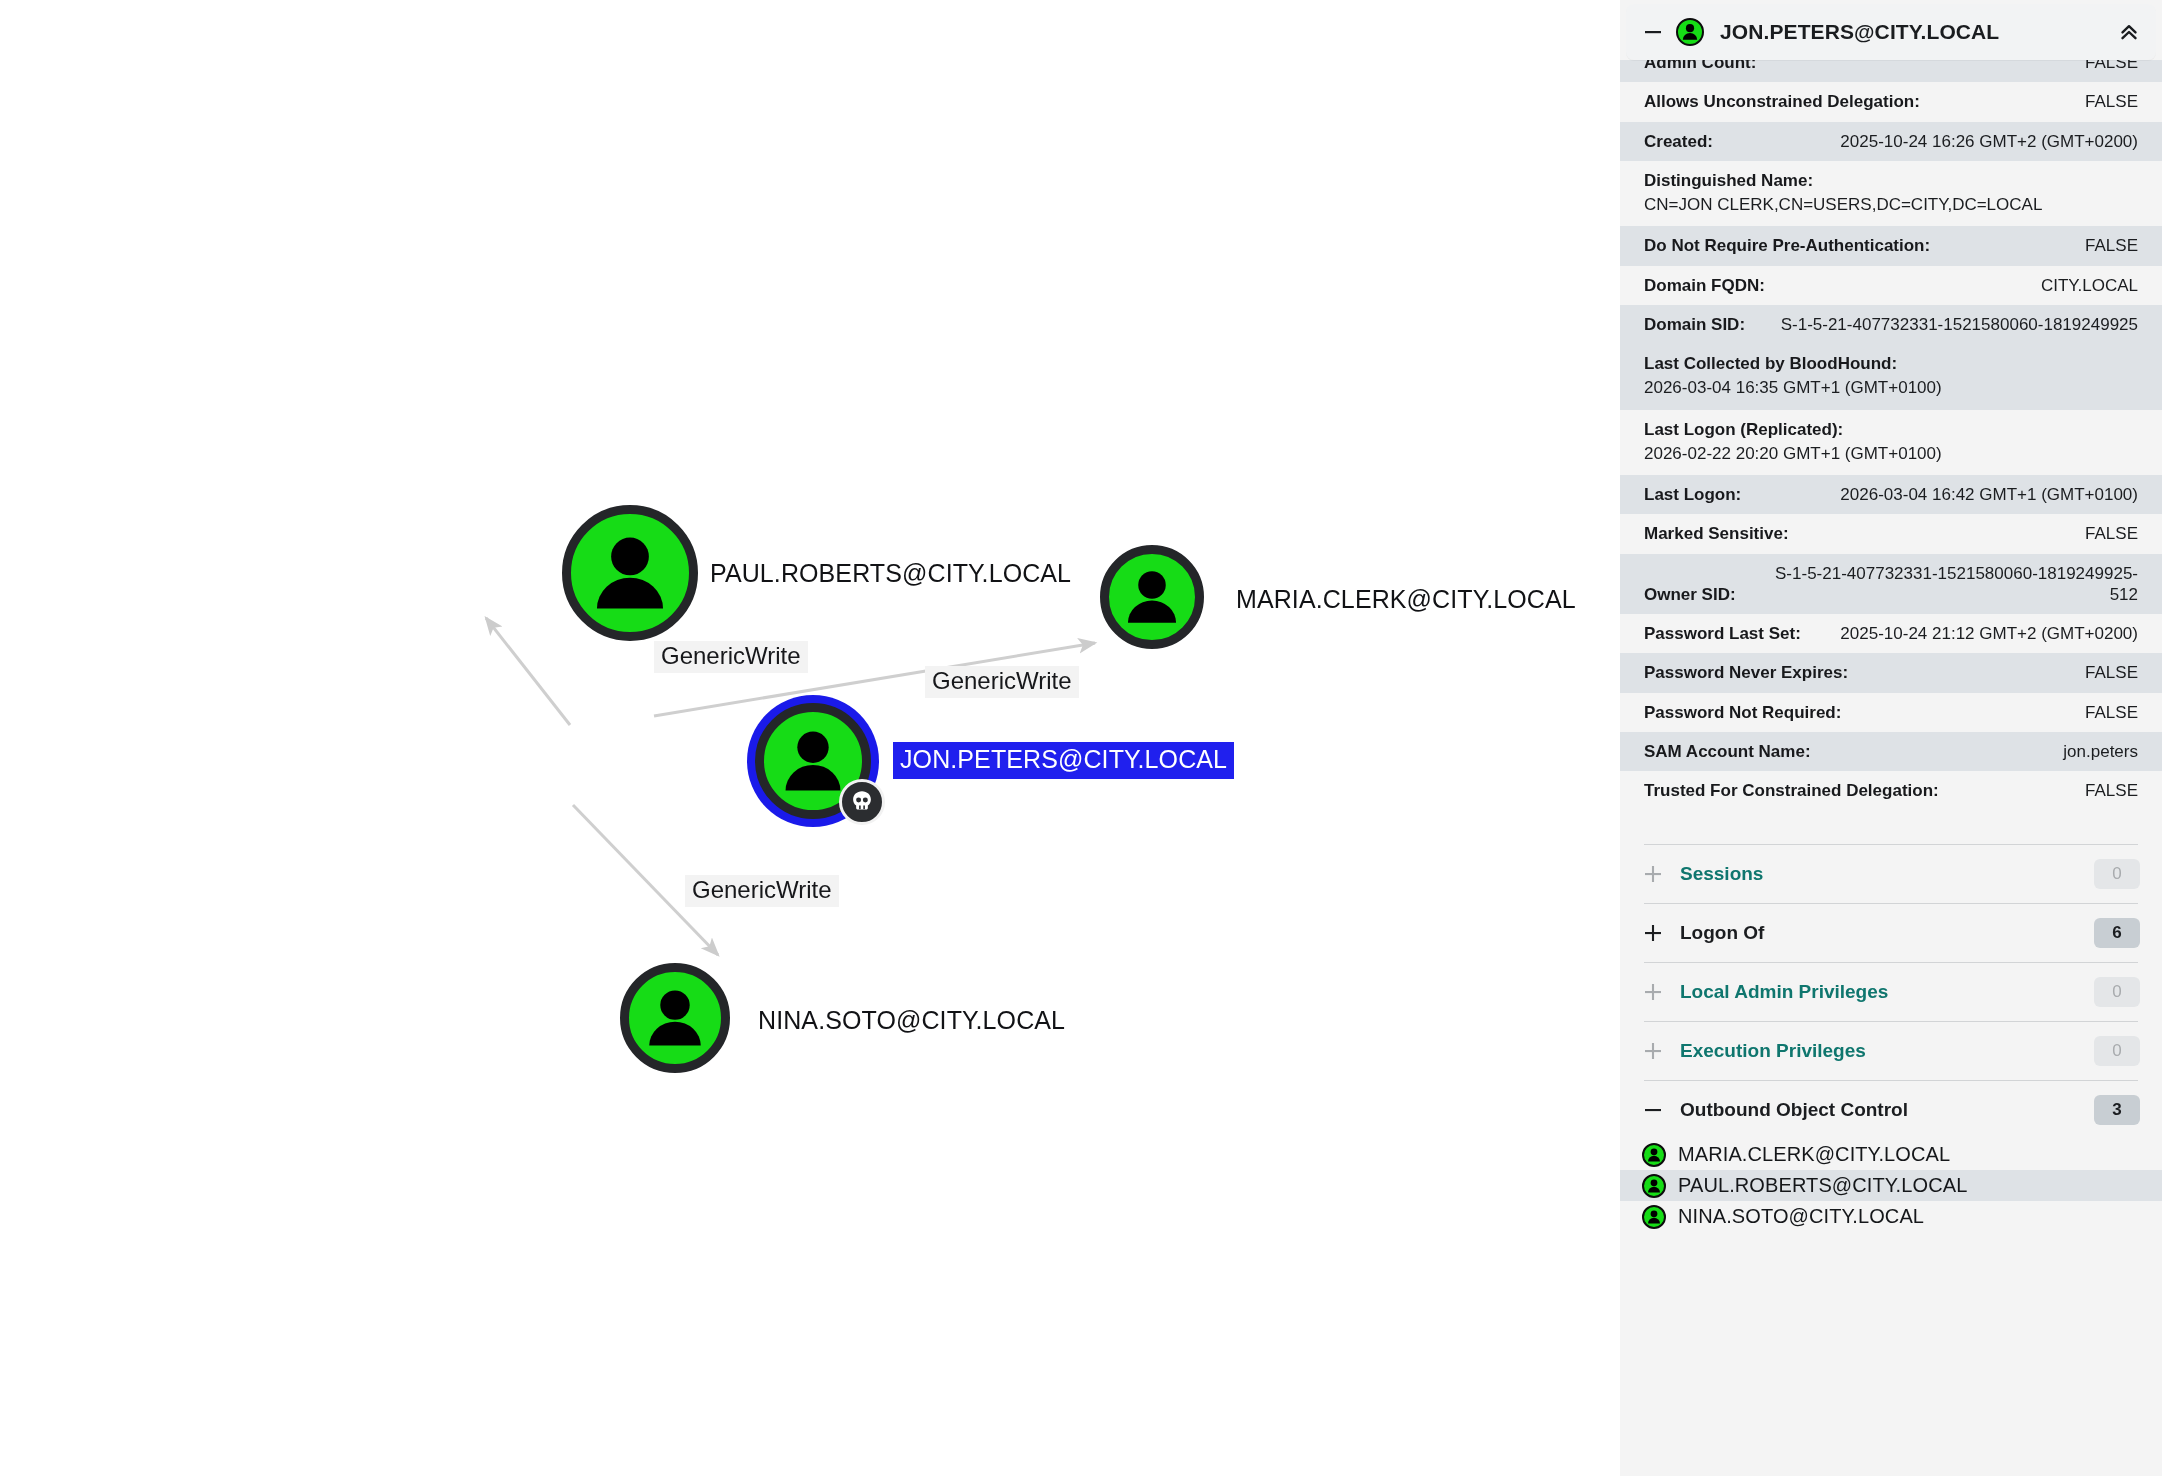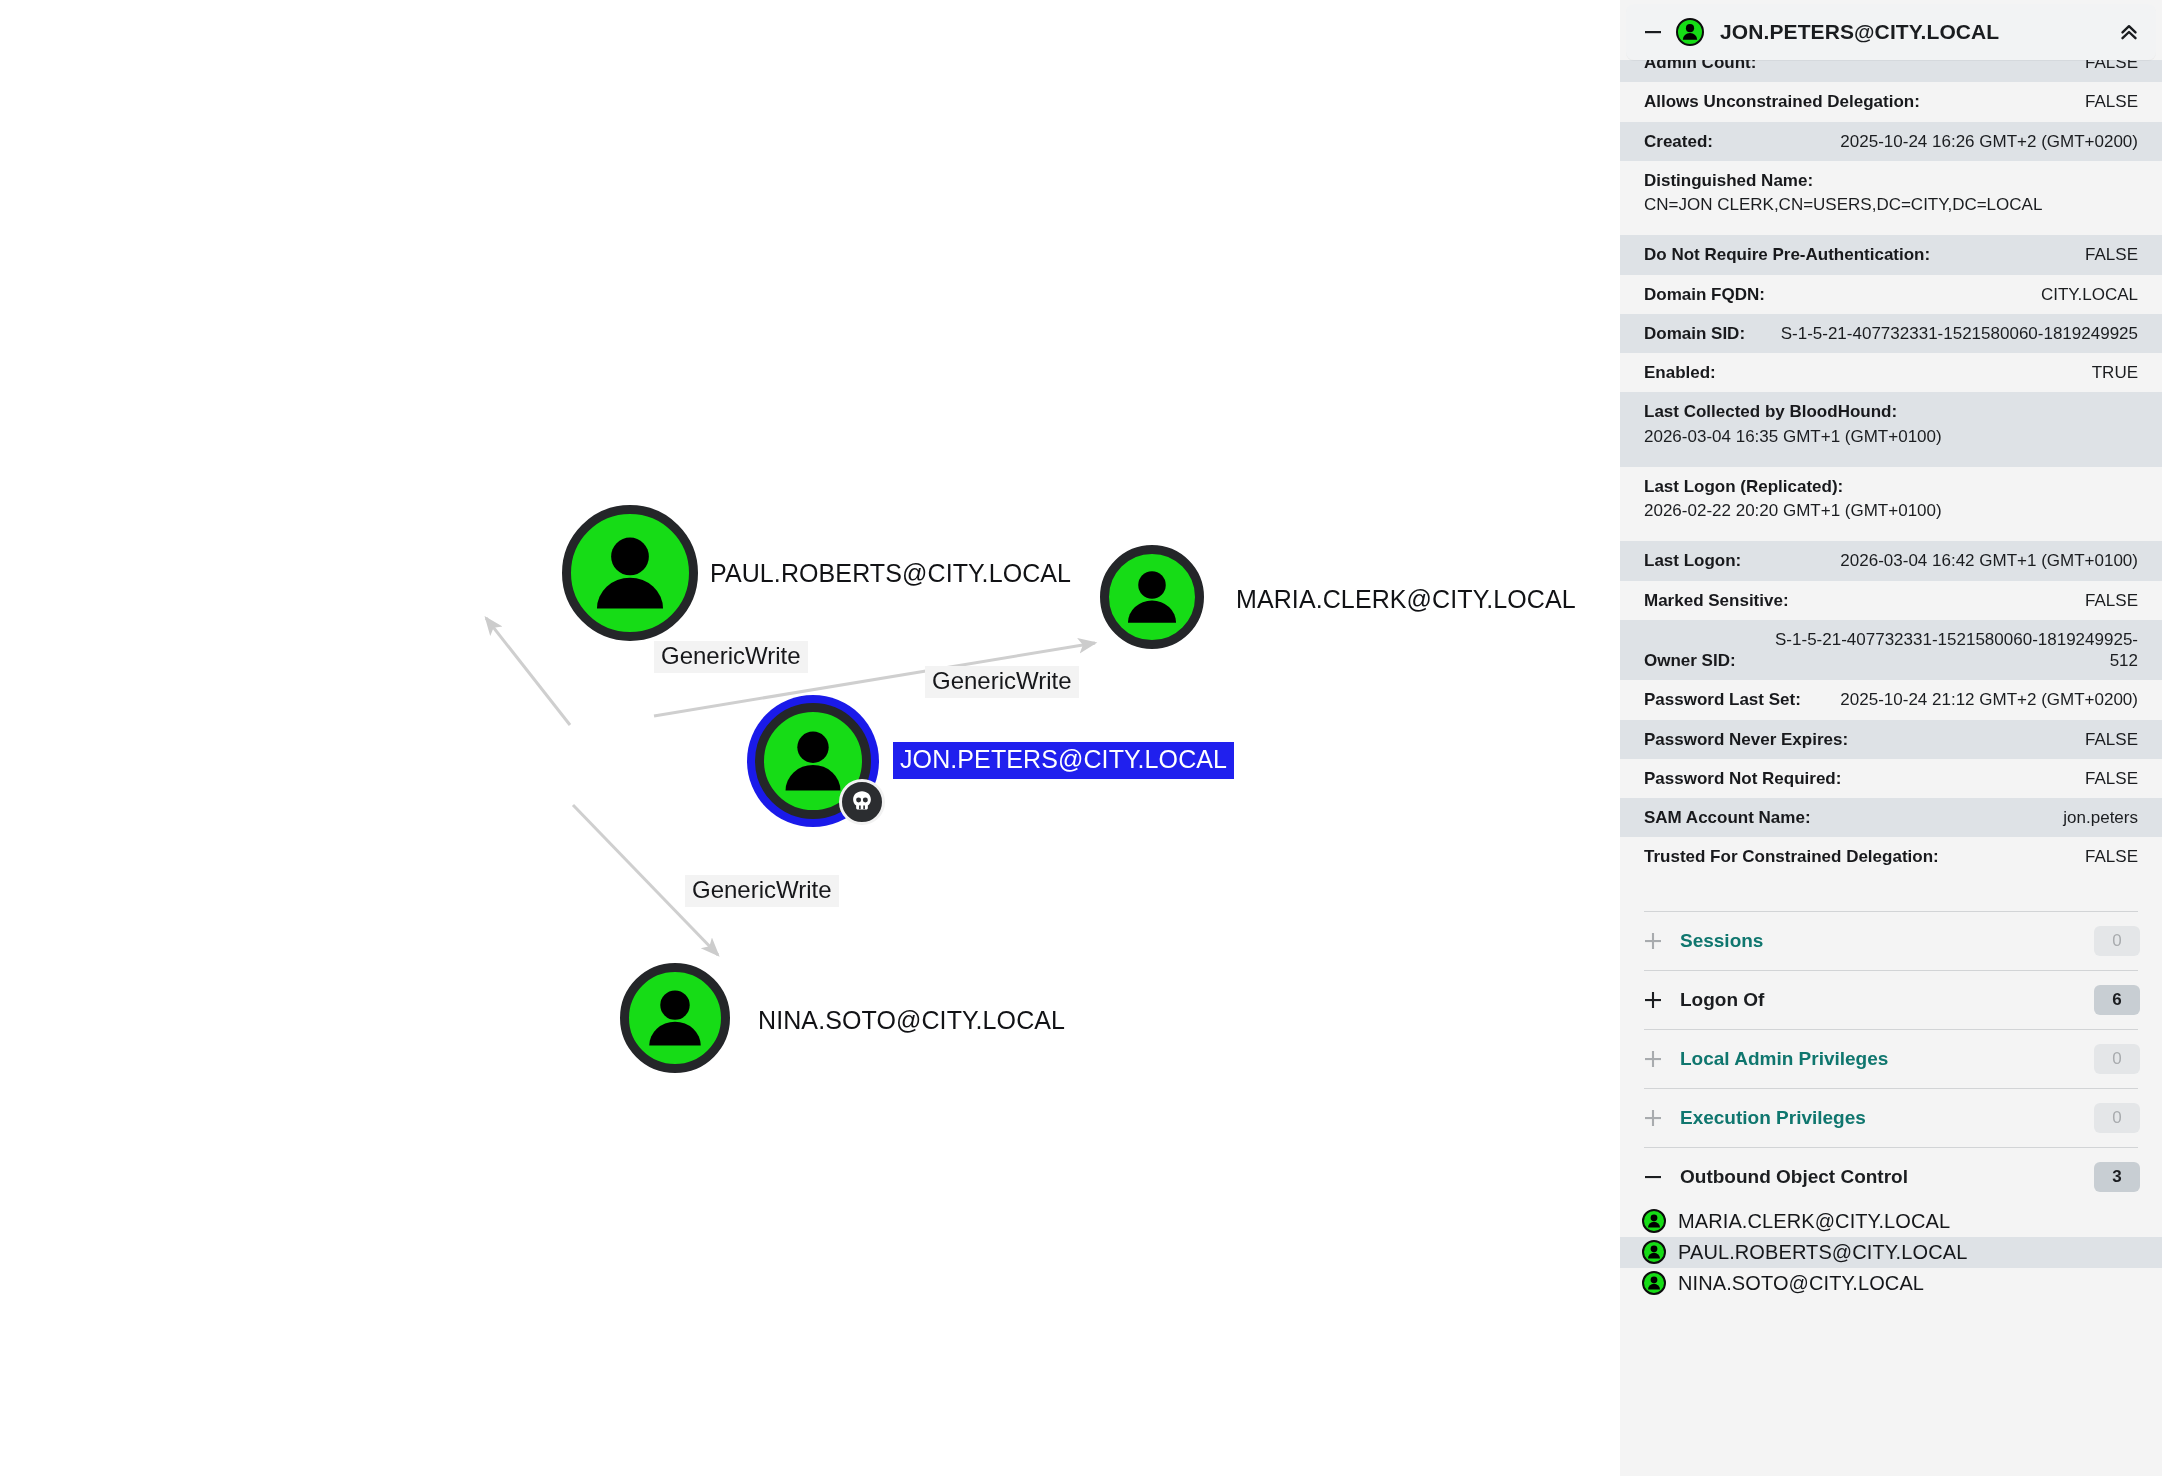--- a/index.html
+++ b/index.html
@@ -124,21 +124,21 @@
 
   .prop-row {
     padding: 9px 24px 9px 24px;
     display: flex; align-items: flex-end;
     justify-content: space-between;
     gap: 12px;
     min-height: 33px;
   }
   .prop-row.alt { background: #dee2e6; }
   .prop-row.plain { background: #f4f4f4; }
-  .prop-row.stacked { display: block; padding-bottom: 20px; }
+  .prop-row.stacked { display: block; padding-bottom: 11px; }
   .prop-key {
     font-size: 17px; font-weight: bold; color: #18191c;
     white-space: nowrap;
     line-height: 1.25;
   }
   .prop-val {
     font-size: 17px; color: #1b1d20;
     text-align: right;
     line-height: 1.25;
     word-break: break-word;
@@ -332,24 +332,20 @@
               <div class="prop-val">FALSE</div>
             </div>
             <div class="prop-row plain">
               <div class="prop-key">Domain FQDN:</div>
               <div class="prop-val">CITY.LOCAL</div>
             </div>
             <div class="prop-row alt">
               <div class="prop-key">Domain SID:</div>
               <div class="prop-val">S-1-5-21-407732331-1521580060-1819249925</div>
             </div>
-            <div class="prop-row plain">
-              <div class="prop-key">Enabled:</div>
-              <div class="prop-val">TRUE</div>
-            </div>
             <div class="prop-row alt stacked">
               <div class="prop-key">Last Collected by BloodHound:</div>
               <div class="prop-val">2026-03-04 16:35 GMT+1 (GMT+0100)</div>
             </div>
             <div class="prop-row plain stacked">
               <div class="prop-key">Last Logon (Replicated):</div>
               <div class="prop-val">2026-02-22 20:20 GMT+1 (GMT+0100)</div>
             </div>
             <div class="prop-row alt">
               <div class="prop-key">Last Logon:</div>

